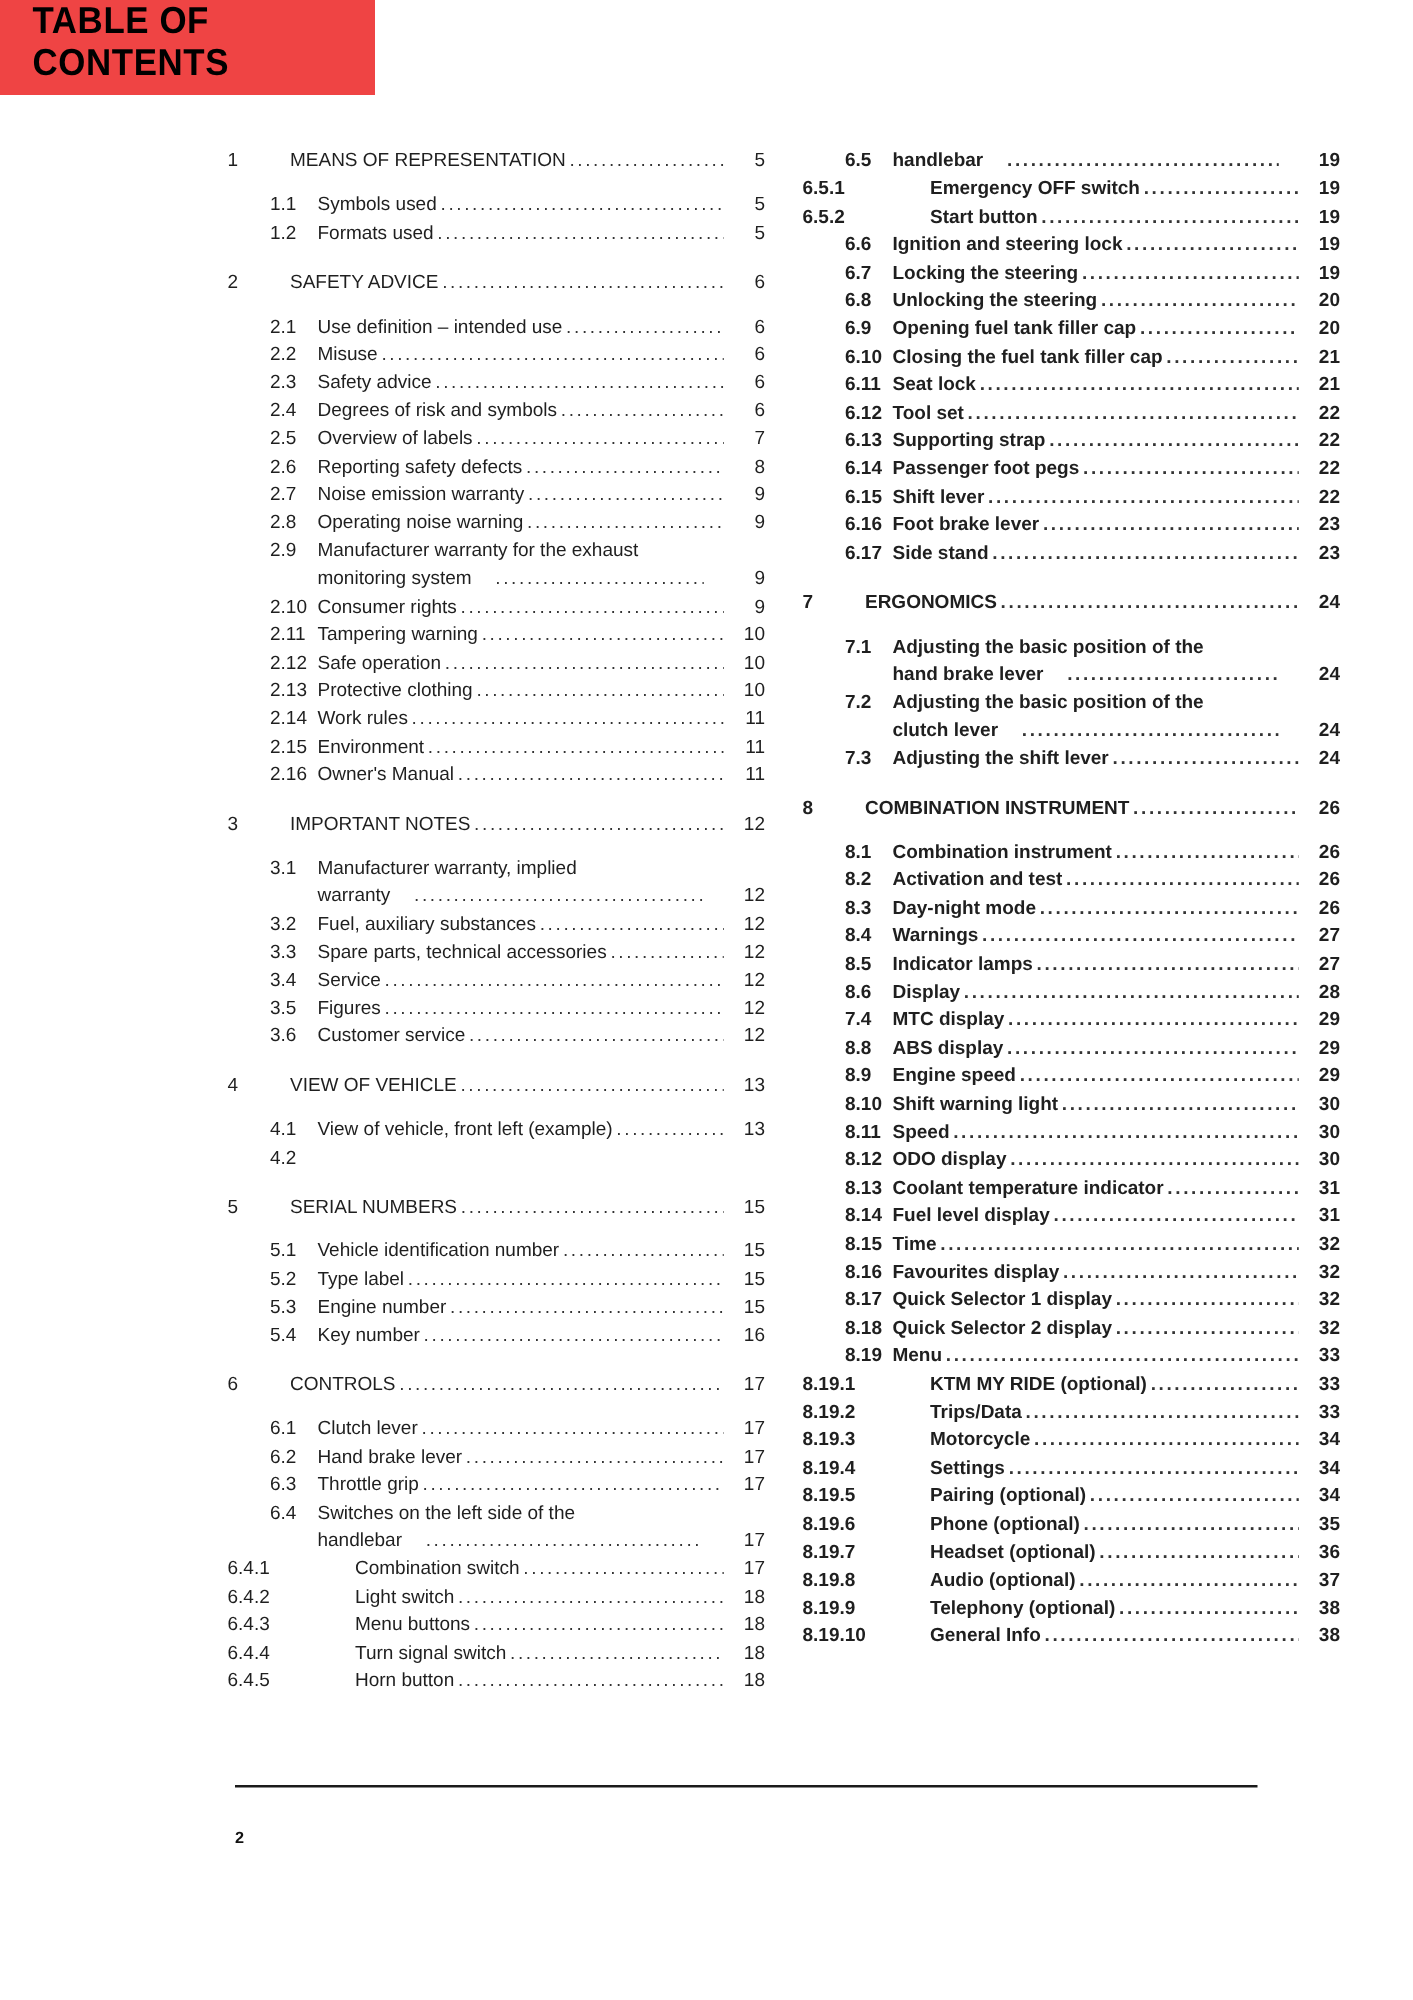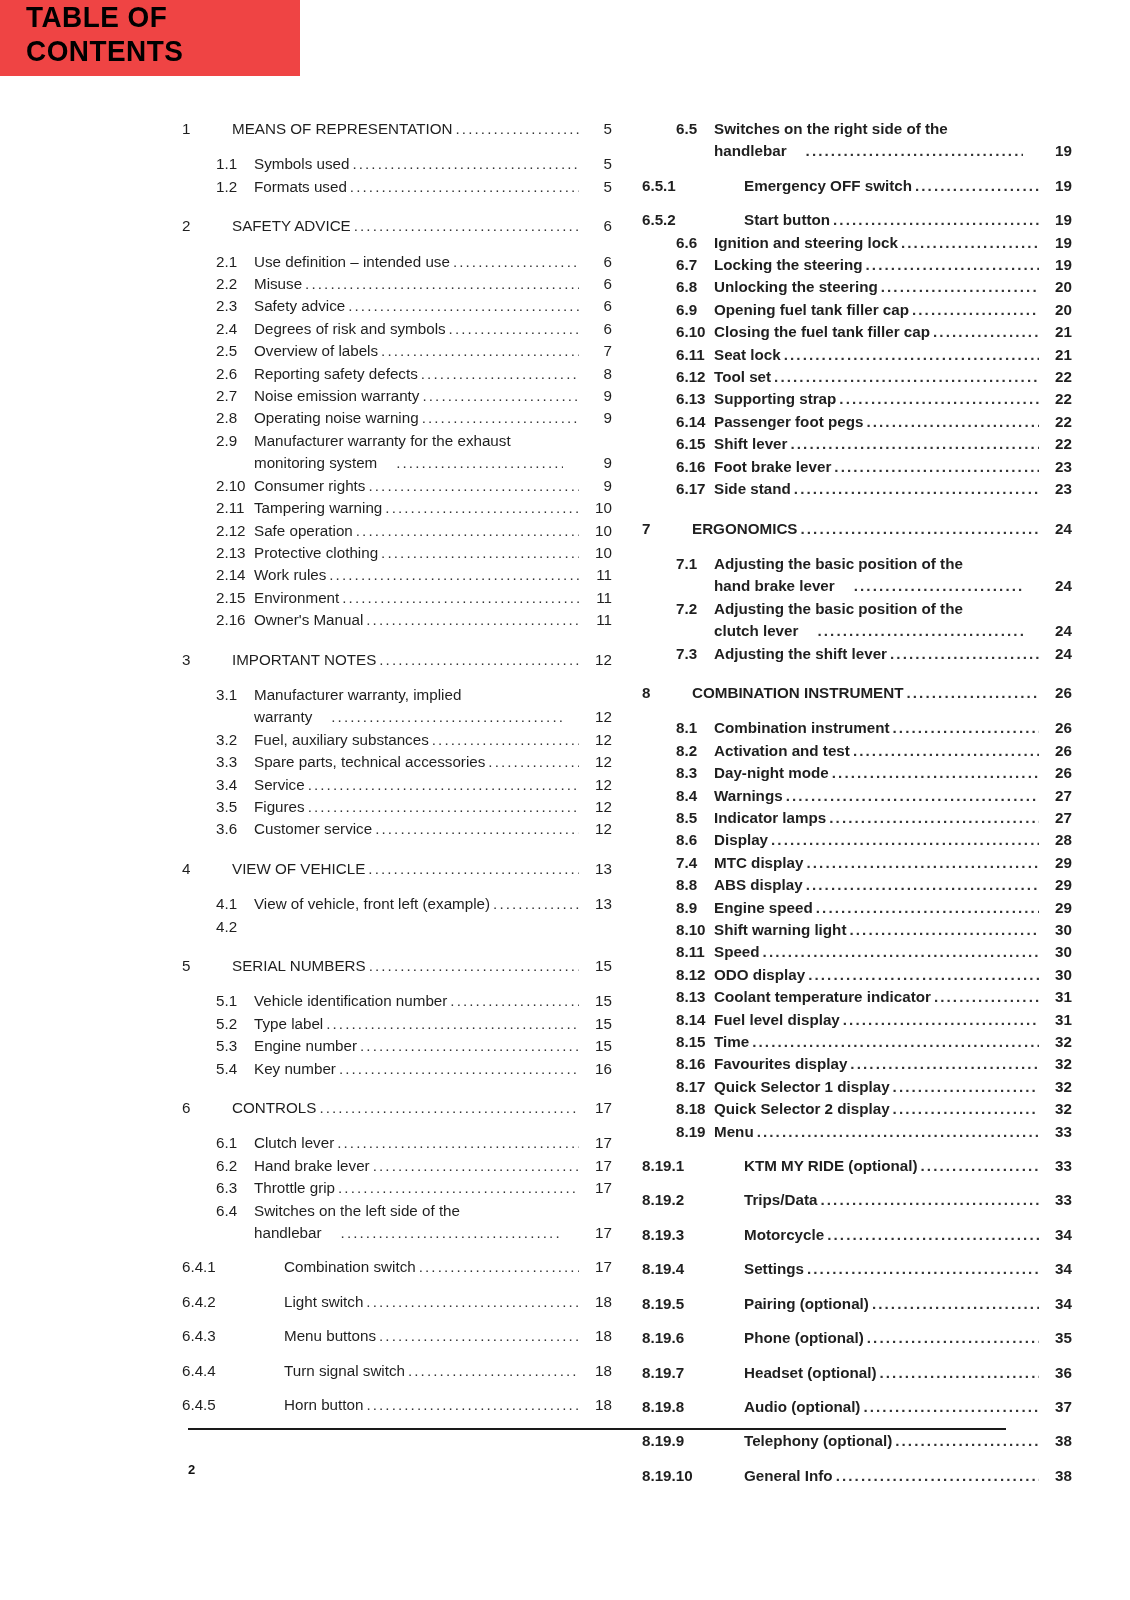--- a/index.html
+++ b/index.html
@@ -57,21 +57,21 @@
     display: flex;
     align-items: baseline;
     font-size: 15.2px;
     line-height: 22.4px;
     color: #1f1f1f;
   }
   .toc-entry.lvl1 { margin-top: 17px; }
   .toc-entry.lvl1.first { margin-top: 0; }
   .toc-entry.lvl2 { margin-top: 0; }
   .toc-entry.lvl2.after-h1 { margin-top: 13px; }
-  .toc-entry.lvl3 { margin-top: 12px; }
+  .toc-entry.lvl3 { margin-top: 0; }
 
   .num {
     flex: 0 0 auto;
     white-space: nowrap;
   }
   .toc-entry.lvl1 .num { width: 38px; }
   .toc-entry.lvl2 .num { width: 38px; margin-left: 34px; }
   .toc-entry.lvl3 .num { width: 72px; }
 
   .toc-entry.lvl1 .label-area { margin-left: 12px; }
@@ -605,25 +605,20 @@
             <span class="leader"></span>
             <span class="pageno">18</span>
           </div>
         </div>
       </div>
     </div>
   <div class="toc-col right" id="col-right">
       <div class="toc-entry lvl2">
         <div class="num">6.5</div>
         <div class="label-area">
-          <div class="label-line">
-            <span class="label-text">Switches on the right side of the</span>
-            <span class="leader none"></span>
-            <span class="pageno empty"></span>
-          </div>
           <div class="cont-line">
             <span class="label-text">handlebar</span>
             <span class="leader"></span>
             <span class="pageno">19</span>
           </div>
         </div>
       </div>
       <div class="toc-entry lvl3">
         <div class="num">6.5.1</div>
         <div class="label-area">

